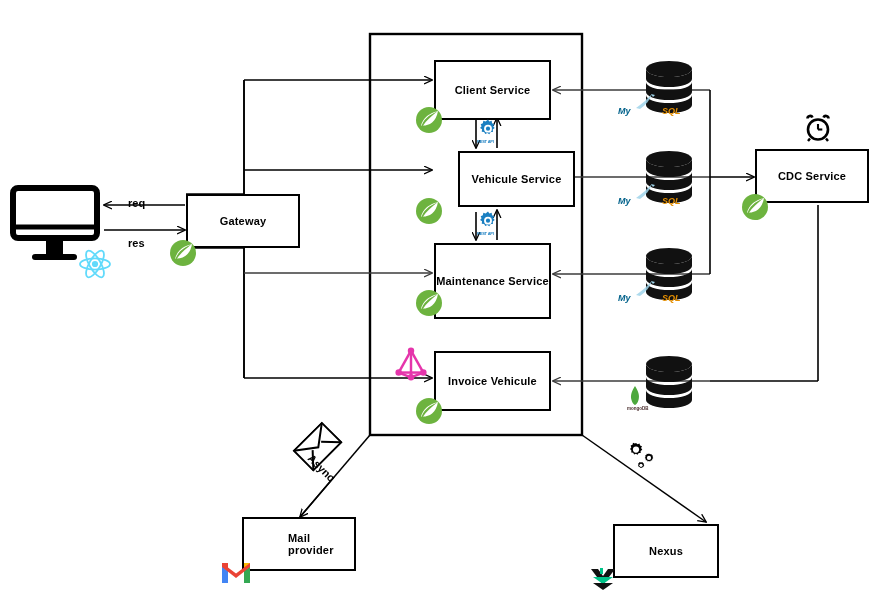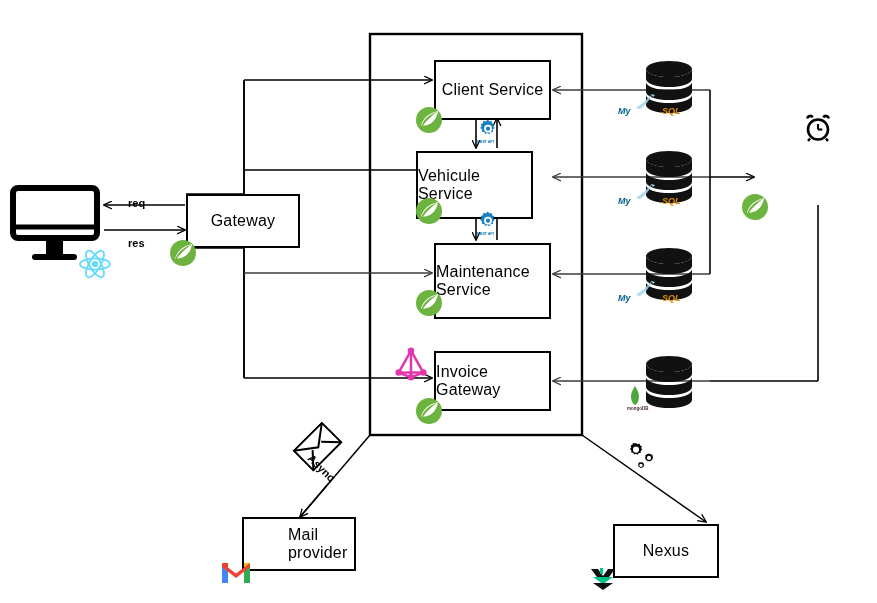--- a/index.html
+++ b/index.html
@@ -1,20 +1,20 @@
 <!DOCTYPE html>
 <html><head>
 <meta charset="utf-8">
 <style>
   html,body{margin:0;padding:0;background:#ffffff;}
   body{font-family:"Liberation Sans", sans-serif;}
   #canvas{position:relative;width:877px;height:603px;background:#fff;overflow:hidden;}
   .box{position:absolute;border:2px solid #000;background:#fff;box-sizing:border-box;
        display:flex;align-items:center;justify-content:center;}
-  .box span{font-size:16px;font-weight:normal;color:#000;letter-spacing:.2px;}
+  .box span{font-size:11px;font-weight:bold;color:#000;letter-spacing:.2px;}
   .svg-layer{position:absolute;left:0;top:0;width:877px;height:603px;}
   .icon{position:absolute;}
   .lbl{position:absolute;font-size:11px;font-weight:bold;color:#000;}
   .mysql-txt{position:absolute;font-size:9px;font-weight:bold;font-style:italic;}
   .mysql-my{color:#00618A;}
   .mysql-sql{color:#E48E00;margin-left:28px;}
   .mongo-txt{position:absolute;font-size:4.5px;font-weight:bold;color:#4a2d2d;}
   .rest-txt{position:absolute;font-size:4px;font-weight:bold;color:#1a7fc1;letter-spacing:-.2px;}
   .async-lbl{position:absolute;font-size:11px;font-weight:bold;color:#000;
        transform:rotate(45deg);transform-origin:left top;}
@@ -106,21 +106,21 @@
     <span>Client Service</span>
   </div>
   <div class="icon" style="left:414px;top:105px;">
     <svg width="30" height="30" viewBox="0 0 30 30">
         <circle cx="15" cy="15" r="13" fill="#6DB33F"></circle>
       <path d="M7 21 C10 9 21 7 24 6 C22 18 14 21 8 20.5" fill="#fff"></path>
       <path d="M7.5 20.8 C11 11.5 19 8.6 23.2 6.6 C18 11 12.5 15 8.4 21.5 Z" fill="#6DB33F"></path>
       </svg>
   </div>
 
-  <div class="box" style="left:416px;top:151px;width:117px;height:68px;">
+  <div class="box" style="left:458px;top:151px;width:117px;height:56px;">
     <span>Vehicule Service</span>
   </div>
   <div class="icon" style="left:414px;top:196px;">
     <svg width="30" height="30" viewBox="0 0 30 30">
         <circle cx="15" cy="15" r="13" fill="#6DB33F"></circle>
       <path d="M7 21 C10 9 21 7 24 6 C22 18 14 21 8 20.5" fill="#fff"></path>
       <path d="M7.5 20.8 C11 11.5 19 8.6 23.2 6.6 C18 11 12.5 15 8.4 21.5 Z" fill="#6DB33F"></path>
       </svg>
   </div>
 
@@ -129,21 +129,21 @@
   </div>
   <div class="icon" style="left:414px;top:288px;">
     <svg width="30" height="30" viewBox="0 0 30 30">
         <circle cx="15" cy="15" r="13" fill="#6DB33F"></circle>
       <path d="M7 21 C10 9 21 7 24 6 C22 18 14 21 8 20.5" fill="#fff"></path>
       <path d="M7.5 20.8 C11 11.5 19 8.6 23.2 6.6 C18 11 12.5 15 8.4 21.5 Z" fill="#6DB33F"></path>
       </svg>
   </div>
 
   <div class="box" style="left:434px;top:351px;width:117px;height:60px;">
-    <span>Invoice Gateway</span>
+    <span>Invoice Vehicule</span>
   </div>
   <div class="icon" style="left:414px;top:396px;">
     <svg width="30" height="30" viewBox="0 0 30 30">
         <circle cx="15" cy="15" r="13" fill="#6DB33F"></circle>
       <path d="M7 21 C10 9 21 7 24 6 C22 18 14 21 8 20.5" fill="#fff"></path>
       <path d="M7.5 20.8 C11 11.5 19 8.6 23.2 6.6 C18 11 12.5 15 8.4 21.5 Z" fill="#6DB33F"></path>
       </svg>
   </div>
 
   <div class="icon" style="left:477px;top:118px;">
@@ -261,20 +261,23 @@
     <svg width="30" height="30" viewBox="0 0 30 30">
       <path d="M4.5 5.5 C4.5 2.5 8.5 2 9.5 4.5" fill="none" stroke="#000" stroke-width="2.6"></path>
       <path d="M25.5 5.5 C25.5 2.5 21.5 2 20.5 4.5" fill="none" stroke="#000" stroke-width="2.6"></path>
       <circle cx="15" cy="16.5" r="10" fill="none" stroke="#000" stroke-width="2.6"></circle>
       <line x1="15" y1="16.5" x2="15" y2="11" stroke="#000" stroke-width="2.1"></line>
       <line x1="15" y1="16.5" x2="19.3" y2="16.5" stroke="#000" stroke-width="2.1"></line>
       <line x1="7" y1="25.5" x2="5" y2="28" stroke="#000" stroke-width="2.4"></line>
       <line x1="23" y1="25.5" x2="25" y2="28" stroke="#000" stroke-width="2.4"></line>
     </svg>
   </div>
+  <div class="box" style="left:755px;top:149px;width:114px;height:54px;">
+    <span>CDC Service</span>
+  </div>
   <div class="icon" style="left:740px;top:192px;">
     <svg width="30" height="30" viewBox="0 0 30 30">
         <circle cx="15" cy="15" r="13" fill="#6DB33F"></circle>
       <path d="M7 21 C10 9 21 7 24 6 C22 18 14 21 8 20.5" fill="#fff"></path>
       <path d="M7.5 20.8 C11 11.5 19 8.6 23.2 6.6 C18 11 12.5 15 8.4 21.5 Z" fill="#6DB33F"></path>
       </svg>
   </div>
 
   <div class="icon" style="left:298px;top:431px;transform:rotate(-45deg);">
     <svg width="42" height="30" viewBox="0 0 42 30">

